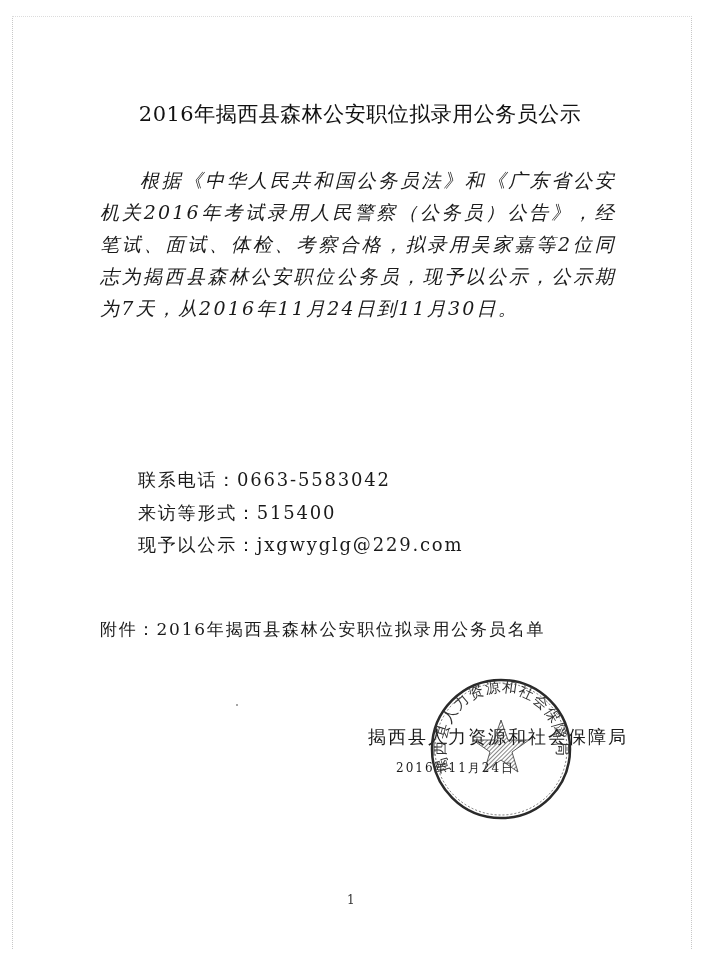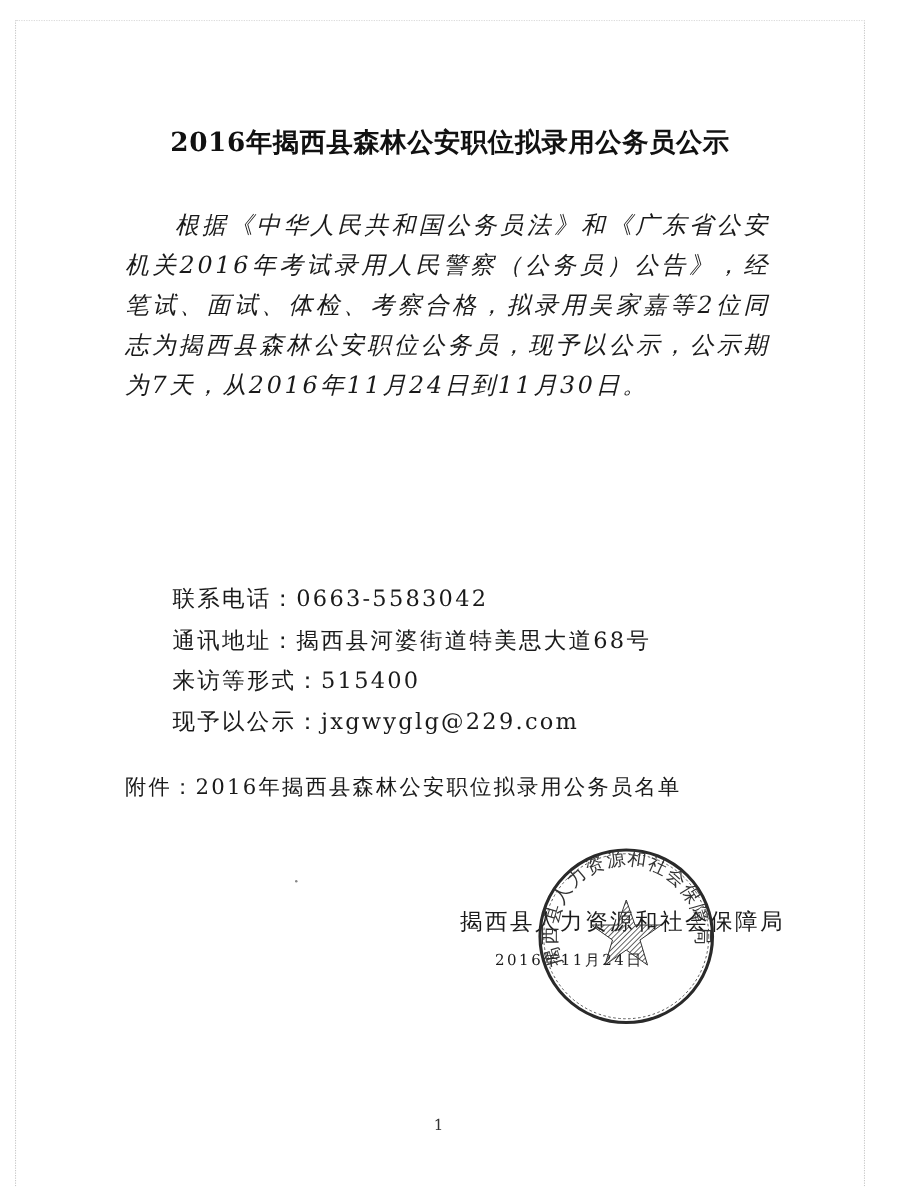--- a/index.html
+++ b/index.html
@@ -6,21 +6,21 @@
   body {
     width:720px; height:960px; background:#ffffff; position:relative; overflow:hidden;
     font-family: "DejaVu Serif", "Liberation Serif", serif; color:#1a1a1a;
   }
   .page-border {
     position:absolute; left:12px; top:16px; width:678px; height:932px;
     border-left:1px dotted #c8c8c8; border-right:1px dotted #c8c8c8; border-top:1px dotted #dcdcdc;
   }
   .title {
     position:absolute; left:0; width:720px; top:100px; text-align:center;
-    font-size:21px; font-weight:bold; letter-spacing:0.5px; color:#111;
+    font-size:21px; font-weight:normal; letter-spacing:0.5px; color:#111;
   }
   .body-text {
     position:absolute; left:100px; top:164px; width:516px;
     font-size:19px; line-height:32px; letter-spacing:2.2px; text-align:justify; color:#1a1a1a;
   }
   .para { margin:0; text-indent:40px;font-style:italic; }
   .para + .para { margin-top:4px; }
   .contacts { position:absolute; left:138px; top:464px; font-size:18px; line-height:32.5px; letter-spacing:1.8px; }
   .contacts .row { white-space:nowrap; }
   .attachment { position:absolute; left:100px; top:618px; font-size:17px; letter-spacing:1.8px; white-space:nowrap; }
@@ -37,23 +37,20 @@
 
 <div class="title">2016年揭西县森林公安职位拟录用公务员公示</div>
 
 <div class="body-text">
   <p class="para">根据《中华人民共和国公务员法》和《广东省公安机关2016年考试录用人民警察（公务员）公告》，经笔试、面试、体检、考察合格，拟录用吴家嘉等2位同志为揭西县森林公安职位公务员，现予以公示，公示期为7天，从2016年11月24日到11月30日。</p>
 </div>
 
 <div class="contacts">
   <div class="row">
     <span>联系电话：</span><span>0663-5583042</span>
-  </div>
-  <div class="row">
-    <span>通讯地址：</span><span>揭西县河婆街道特美思大道68号</span>
   </div>
   <div class="row">
     <span>来访等形式：</span><span>515400</span>
   </div>
   <div class="row">
     <span>现予以公示：</span><span>jxgwyglg@229.com</span>
   </div>
 </div>
 
 <div class="attachment">

